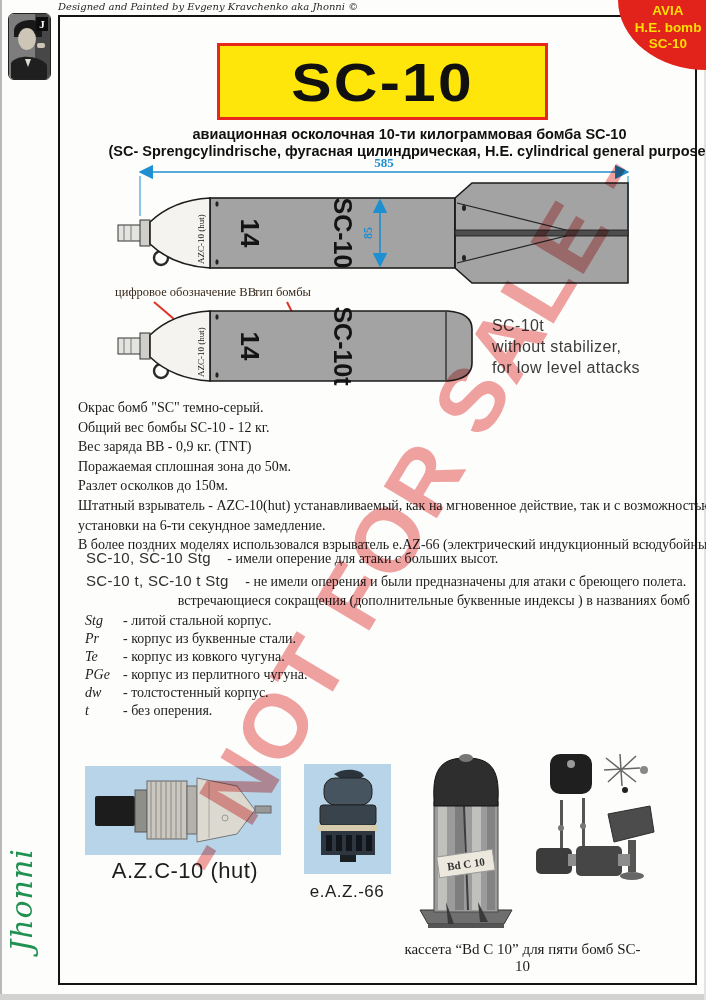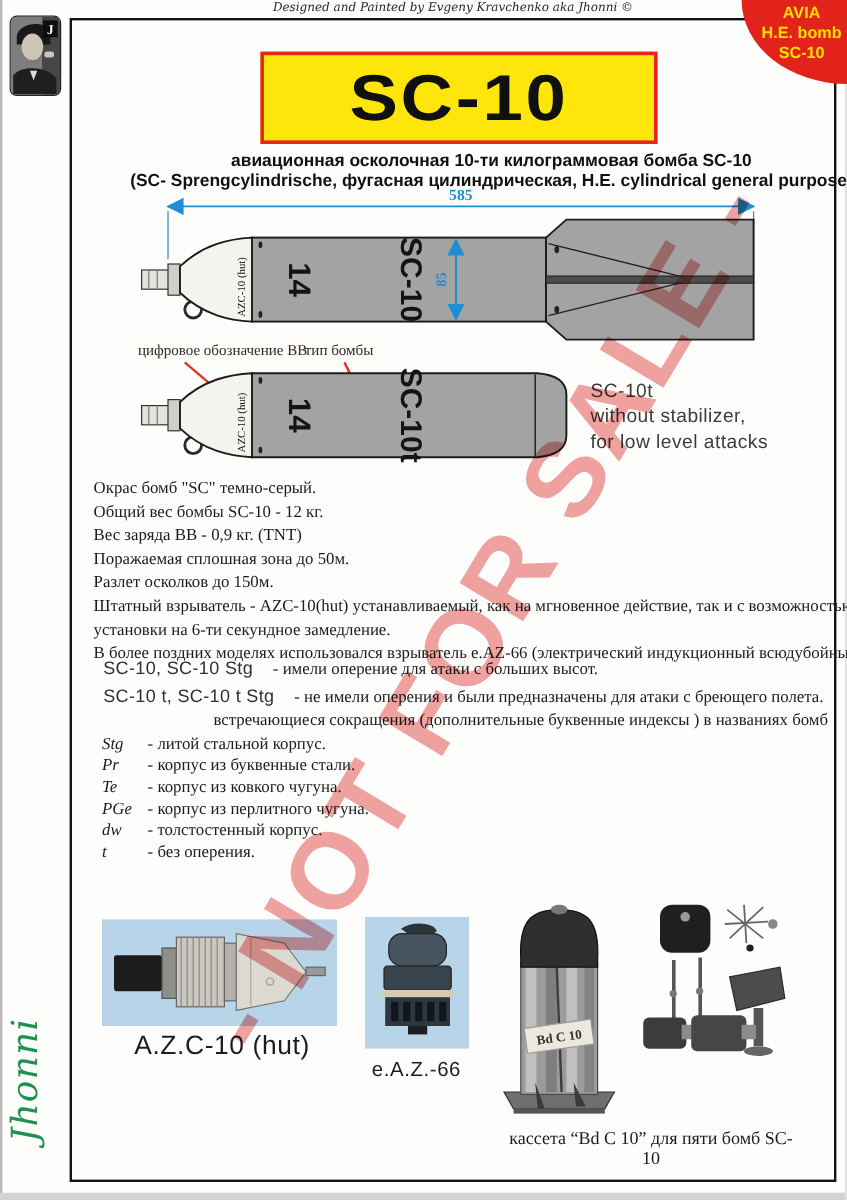--- a/index.html
+++ b/index.html
@@ -3,21 +3,21 @@
 <meta charset="utf-8">
 <style>
   html,body{margin:0;padding:0;}
   .page{position:relative;width:706px;height:1000px;background:#fdfdfb;overflow:hidden;
         font-family:"Liberation Serif",serif;color:#1b1b1b;}
   .abs{position:absolute;}
   .edge-left{left:0;top:0;width:2px;height:1000px;background:#b9b9b9;}
   .edge-bottom{left:0;top:994px;width:706px;height:6px;background:#d2d2d0;}
   .edge-right{left:704px;top:0;width:2px;height:1000px;background:#e3e3e1;}
   .frame{left:58px;top:15px;width:639px;height:970px;border:2.5px solid #141414;box-sizing:border-box;background:transparent;}
-  .credit{left:58px;top:1px;width:639px;text-align:center;font-family:"DejaVu Serif",serif;
+  .credit{left:58px;top:1px;width:639px;text-align:left;font-family:"DejaVu Serif",serif;
           font-style:italic;font-size:10px;color:#262626;}
   .germany{left:58px;top:23px;width:639px;text-align:center;font-family:"Liberation Sans",sans-serif;
            font-weight:bold;font-size:17px;letter-spacing:1px;color:#111;margin-top:20px;}
   .title-box{left:217px;top:43px;width:331px;height:77px;background:#ffe60a;border:3px solid #e8271c;
              box-sizing:border-box;display:flex;align-items:center;justify-content:center;}
   .title-box .title{font-family:"Liberation Sans",sans-serif;font-weight:bold;font-size:54px;
                     letter-spacing:2px;color:#101010;transform:scaleX(1.12);}
   .badge{right:0;top:0;width:88px;height:70px;background:#e2231c;border-bottom-left-radius:100% 100%;
          z-index:20;color:#ffdf00;font-family:"Liberation Sans",sans-serif;font-weight:bold;
          font-size:13.5px;line-height:16.5px;text-align:center;padding:3px 4px 0 16px;box-sizing:border-box;}
@@ -33,21 +33,21 @@
   .abbr-list{left:85px;top:612px;font-size:14px;line-height:17.9px;}
   .abbr-row{display:flex;}
   .abbr-row .code{width:38px;font-style:italic;}
   .photoA{left:85px;top:766px;width:196px;height:89px;}
   .photoB{left:304px;top:764px;width:87px;height:110px;}
   .cap{font-family:"Liberation Sans",sans-serif;color:#1d1d1d;text-align:center;letter-spacing:0.5px;}
   .capA{left:95px;top:858px;width:180px;font-size:22px;}
   .capB{left:292px;top:882px;width:110px;font-size:17px;}
   .cassette1{left:418px;top:752px;width:97px;height:178px;}
   .cassette2{left:524px;top:748px;width:136px;height:148px;}
-  .capC{left:420px;top:941px;width:245px;text-align:center;font-size:15px;}
+  .capC{left:400px;top:941px;width:245px;text-align:center;font-size:15px;}
   .portrait{left:8px;top:13px;width:41px;height:65px;border-radius:6px;overflow:hidden;
             border:1px solid #222;box-sizing:content-box;}
   .signature{left:-60px;top:878px;width:172px;height:44px;transform:rotate(-90deg);
              font-family:"DejaVu Serif",serif;font-style:italic;font-size:30px;color:#1f9150;
              text-align:center;letter-spacing:1px;}
   .watermark{left:405px;top:512px;transform:translate(-50%,-50%) rotate(-59deg);
              font-family:"Liberation Sans",sans-serif;font-weight:bold;font-size:90px;letter-spacing:3px;
              color:#f0a2a2;mix-blend-mode:multiply;white-space:nowrap;z-index:30;pointer-events:none;}
   svg text{font-family:"Liberation Serif",serif;}
   .svg-sans{font-family:"Liberation Sans",sans-serif;}

